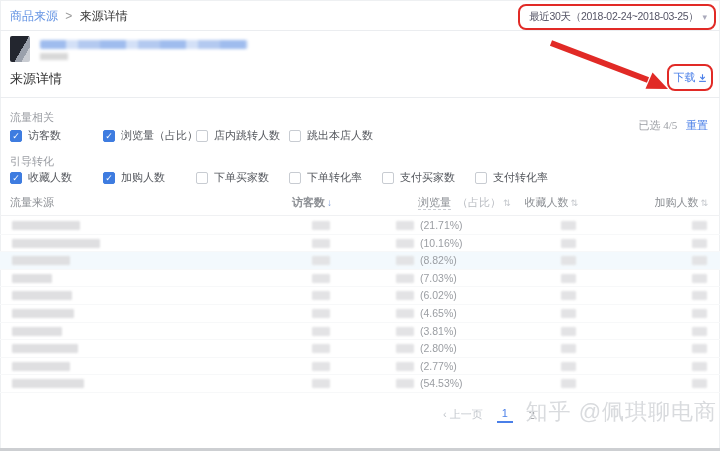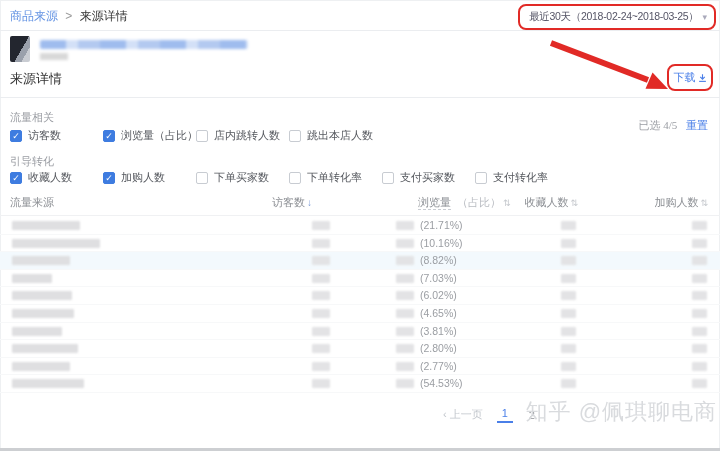--- a/index.html
+++ b/index.html
@@ -44,21 +44,21 @@
         font-size:9px; line-height:11px; text-align:center; color:#fff; flex:0 0 12px; }
   .cb.checked { background:#3e7ce0; border-color:#3e7ce0; }
   .opt .lbl { font-size:11px; color:#55585e; margin-left:6px; white-space:nowrap; }
   .sel-info { right:12px; top:118px; font-size:11px; color:#9a9da3;font-family:Liberation Serif, serif; }
   .sel-info .reset { color:#4a7fe8; margin-left:6px; cursor:pointer; }
 
   
   .thead { left:0; right:0; top:195px; height:19px; font-size:11px; color:#8c8f94; }
   .thead .hc { position:absolute; white-space:nowrap; }
   .h-src { left:10px; }
-  .h-vis { right:408px; }
+  .h-vis { right:388px;font-weight:bold; }
   .h-pv  { left:418px; }
   .h-pv .pv-main { border-bottom:1px dashed #c9ccd2; padding-bottom:1px; }
   .h-pv .pv-sub { color:#b9bcc2; margin-left:6px; }
   .h-fav { right:142px; }
   .h-cart{ right:12px; }
   .sort-d { color:#7d9bd8; font-size:10px; margin-left:2px; }
   .sort-b { color:#c5c8cd; font-size:9px; margin-left:2px; }
   .thead-line { left:0; right:0; top:215px; border-top:1px solid #f0f1f3; }
 
   .tbody { left:0; right:0; top:217px;text-align:right; }

